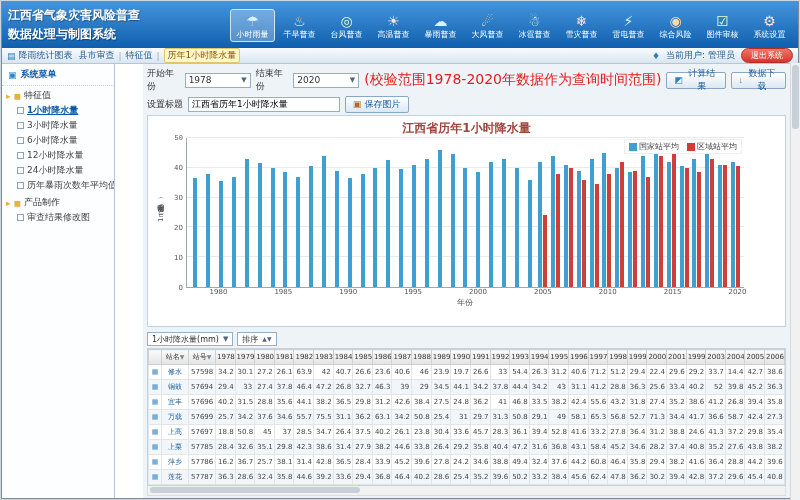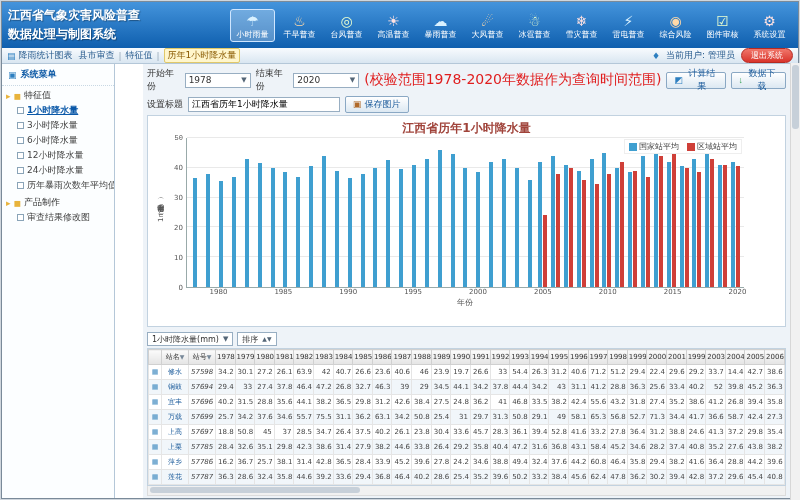--- a/index.html
+++ b/index.html
@@ -78,21 +78,21 @@
   .table-panel { flex:1; margin-top:3px; display:flex; flex-direction:column; min-height:0; }
   .table-controls { flex:0 0 18px; display:flex; align-items:center; gap:4px; }
   .tc-box { background:#fff; border:1px solid #98aec2; font-size:8px; height:14px; display:flex; align-items:center; gap:4px; padding:0 4px; color:#333; cursor:pointer; }
   .tc-arrows { font-size:6px; color:#567; line-height:1; }
   .table-wrap { flex:1; background:#fff; border:1px solid #c2d2e0; overflow:hidden; }
   table { border-collapse:collapse; width:100%; table-layout:fixed; }
   th { background:linear-gradient(#fbfbfb,#e4e4e4); border:1px solid #d0d0d0; font-size:7px; font-weight:normal; color:#333; height:15px; padding:0 1px; white-space:nowrap; overflow:hidden; }
   th .sort-ico { color:#789; font-size:6px; }
   td { border:1px solid #e5e5e5; font-size:7px; color:#444; height:15px; padding:0 2px; text-align:right; white-space:nowrap; overflow:hidden; }
   td.name { text-align:center; color:#1a5a9a; }
-  td.id { text-align:right;font-style:italic; }
+  td.id { text-align:right; }
   td.icon-cell { text-align:center; color:#4a90c2; font-size:7px; }
   tr.alt td { background:#f1f6fa; }
   .col-icon { width:13px; } .col-name { width:27px; } .col-id { width:27px; }
   .hscroll { flex:0 0 10px; background:#f1f1f1; border:1px solid #dcdcdc; border-top:none; position:relative; }
   .hthumb { position:absolute; left:2px; top:1px; height:6px; width:210px; background:#c7d0d9; border-radius:3px; }
 </style>
 </head>
 <body>
 
 <div class="window">

